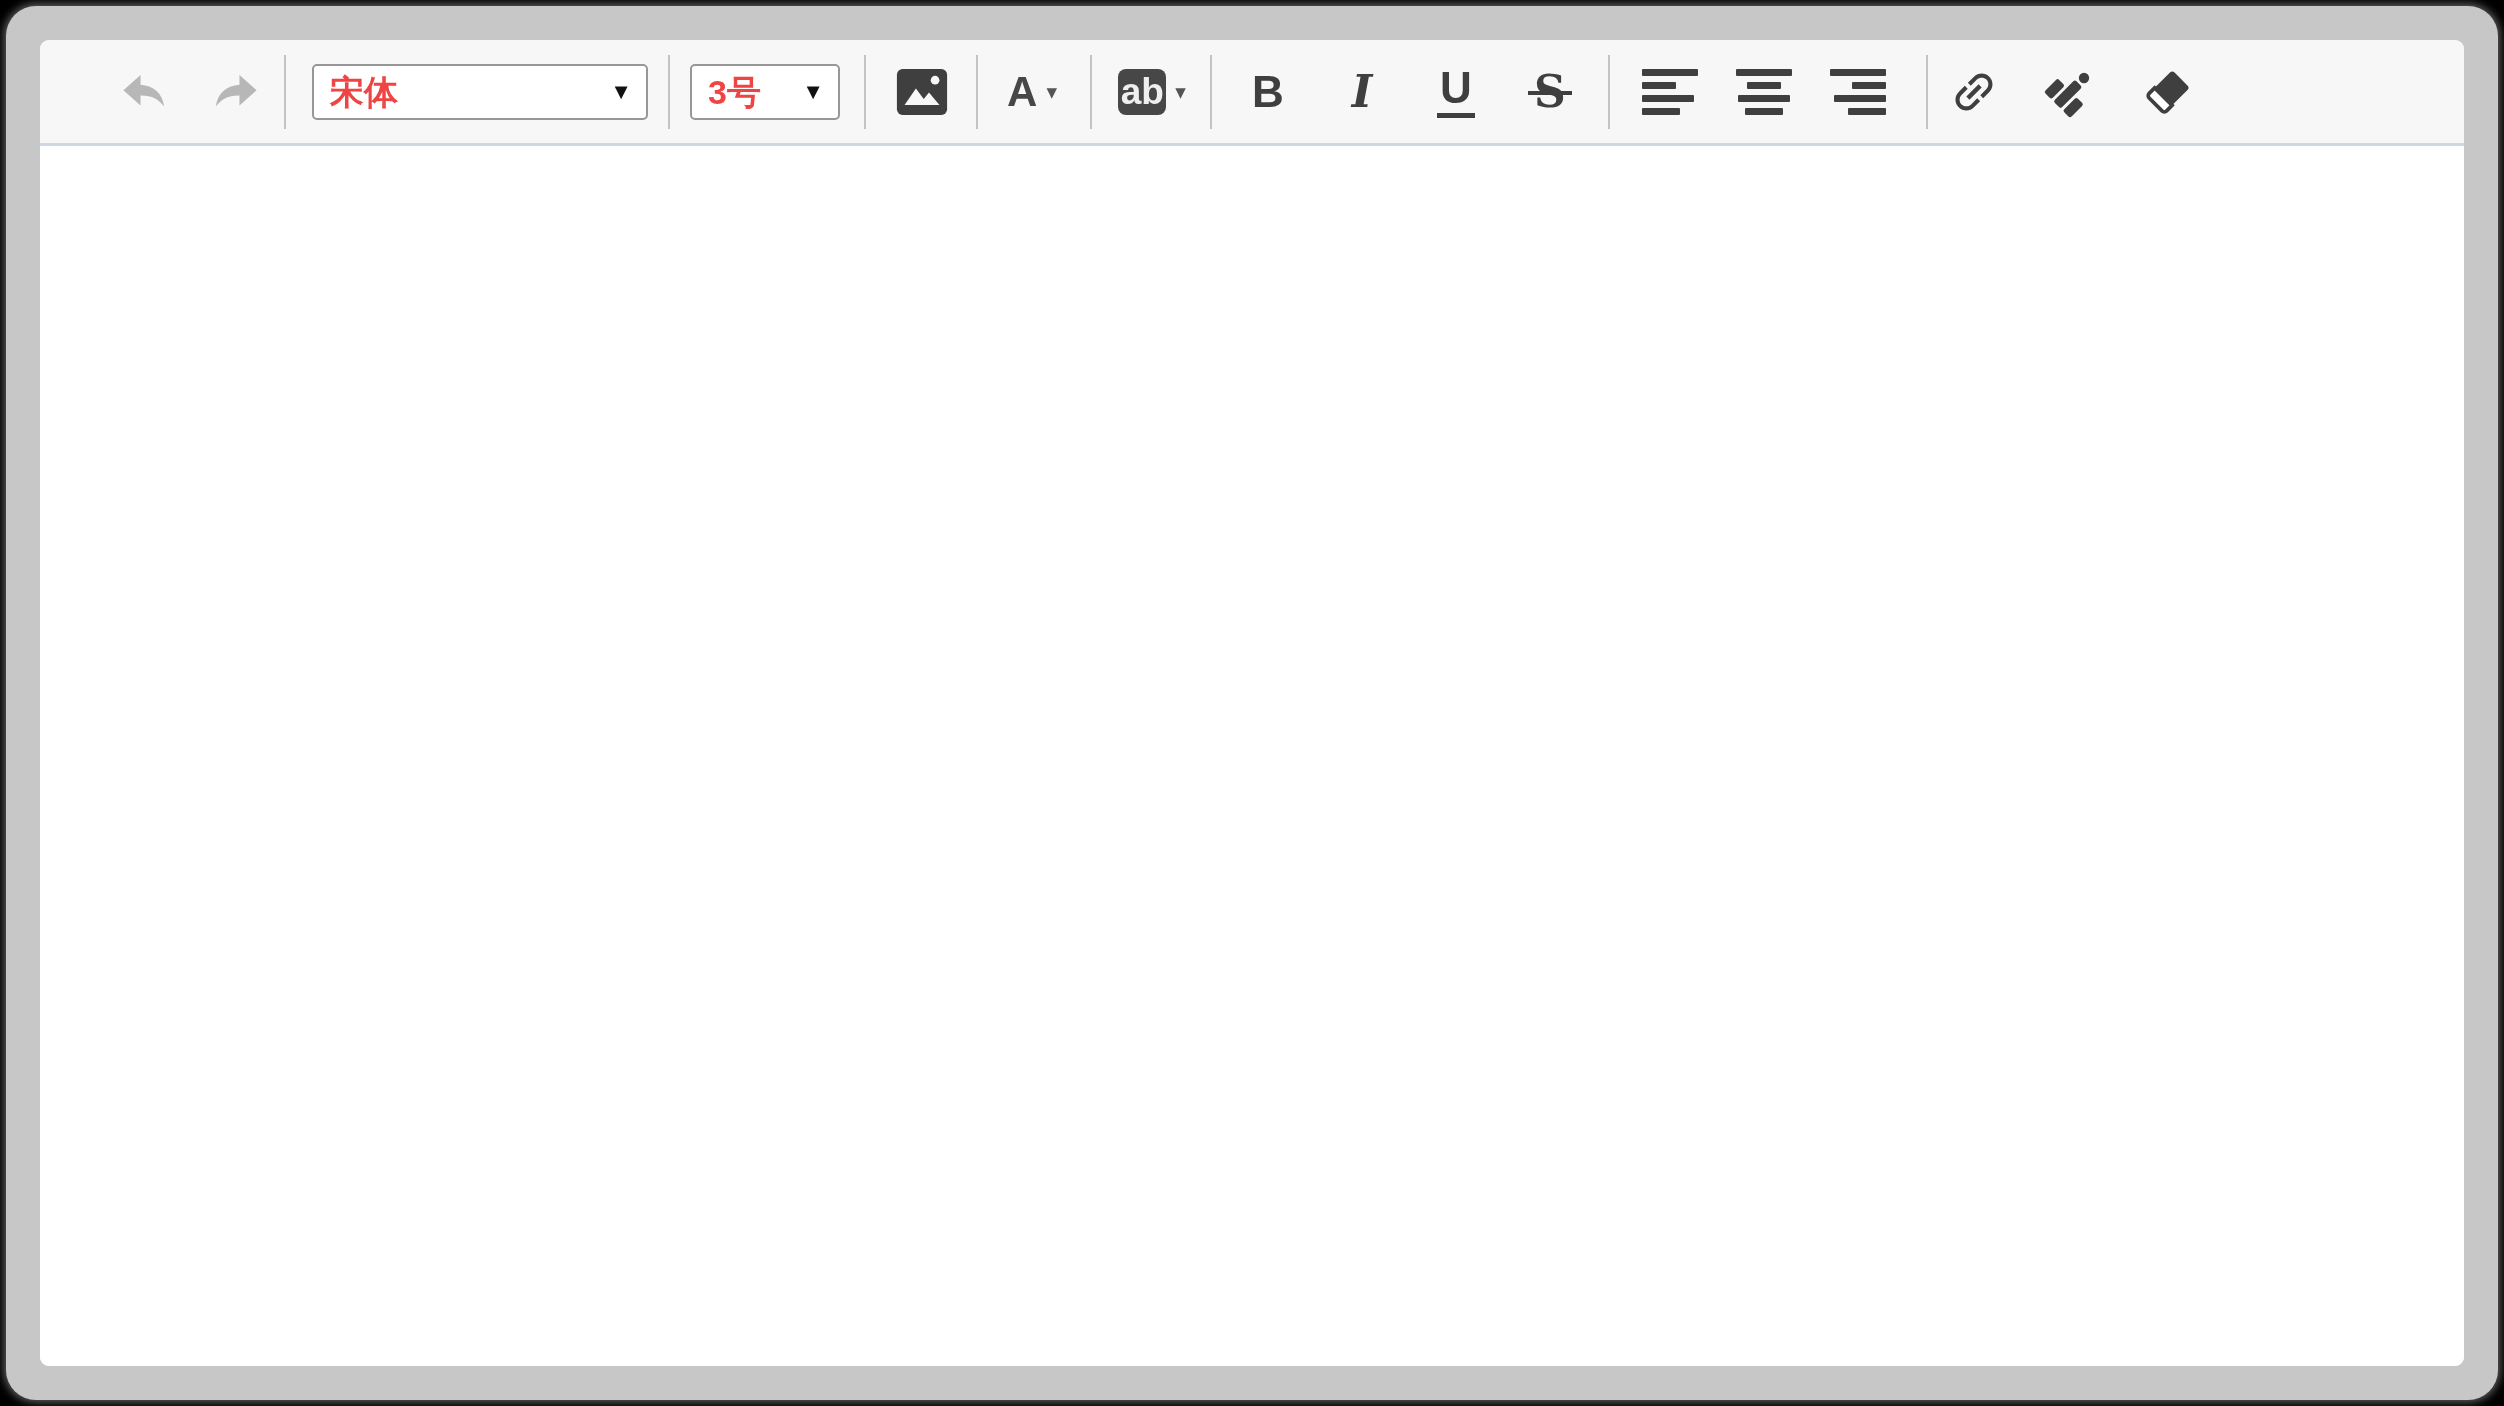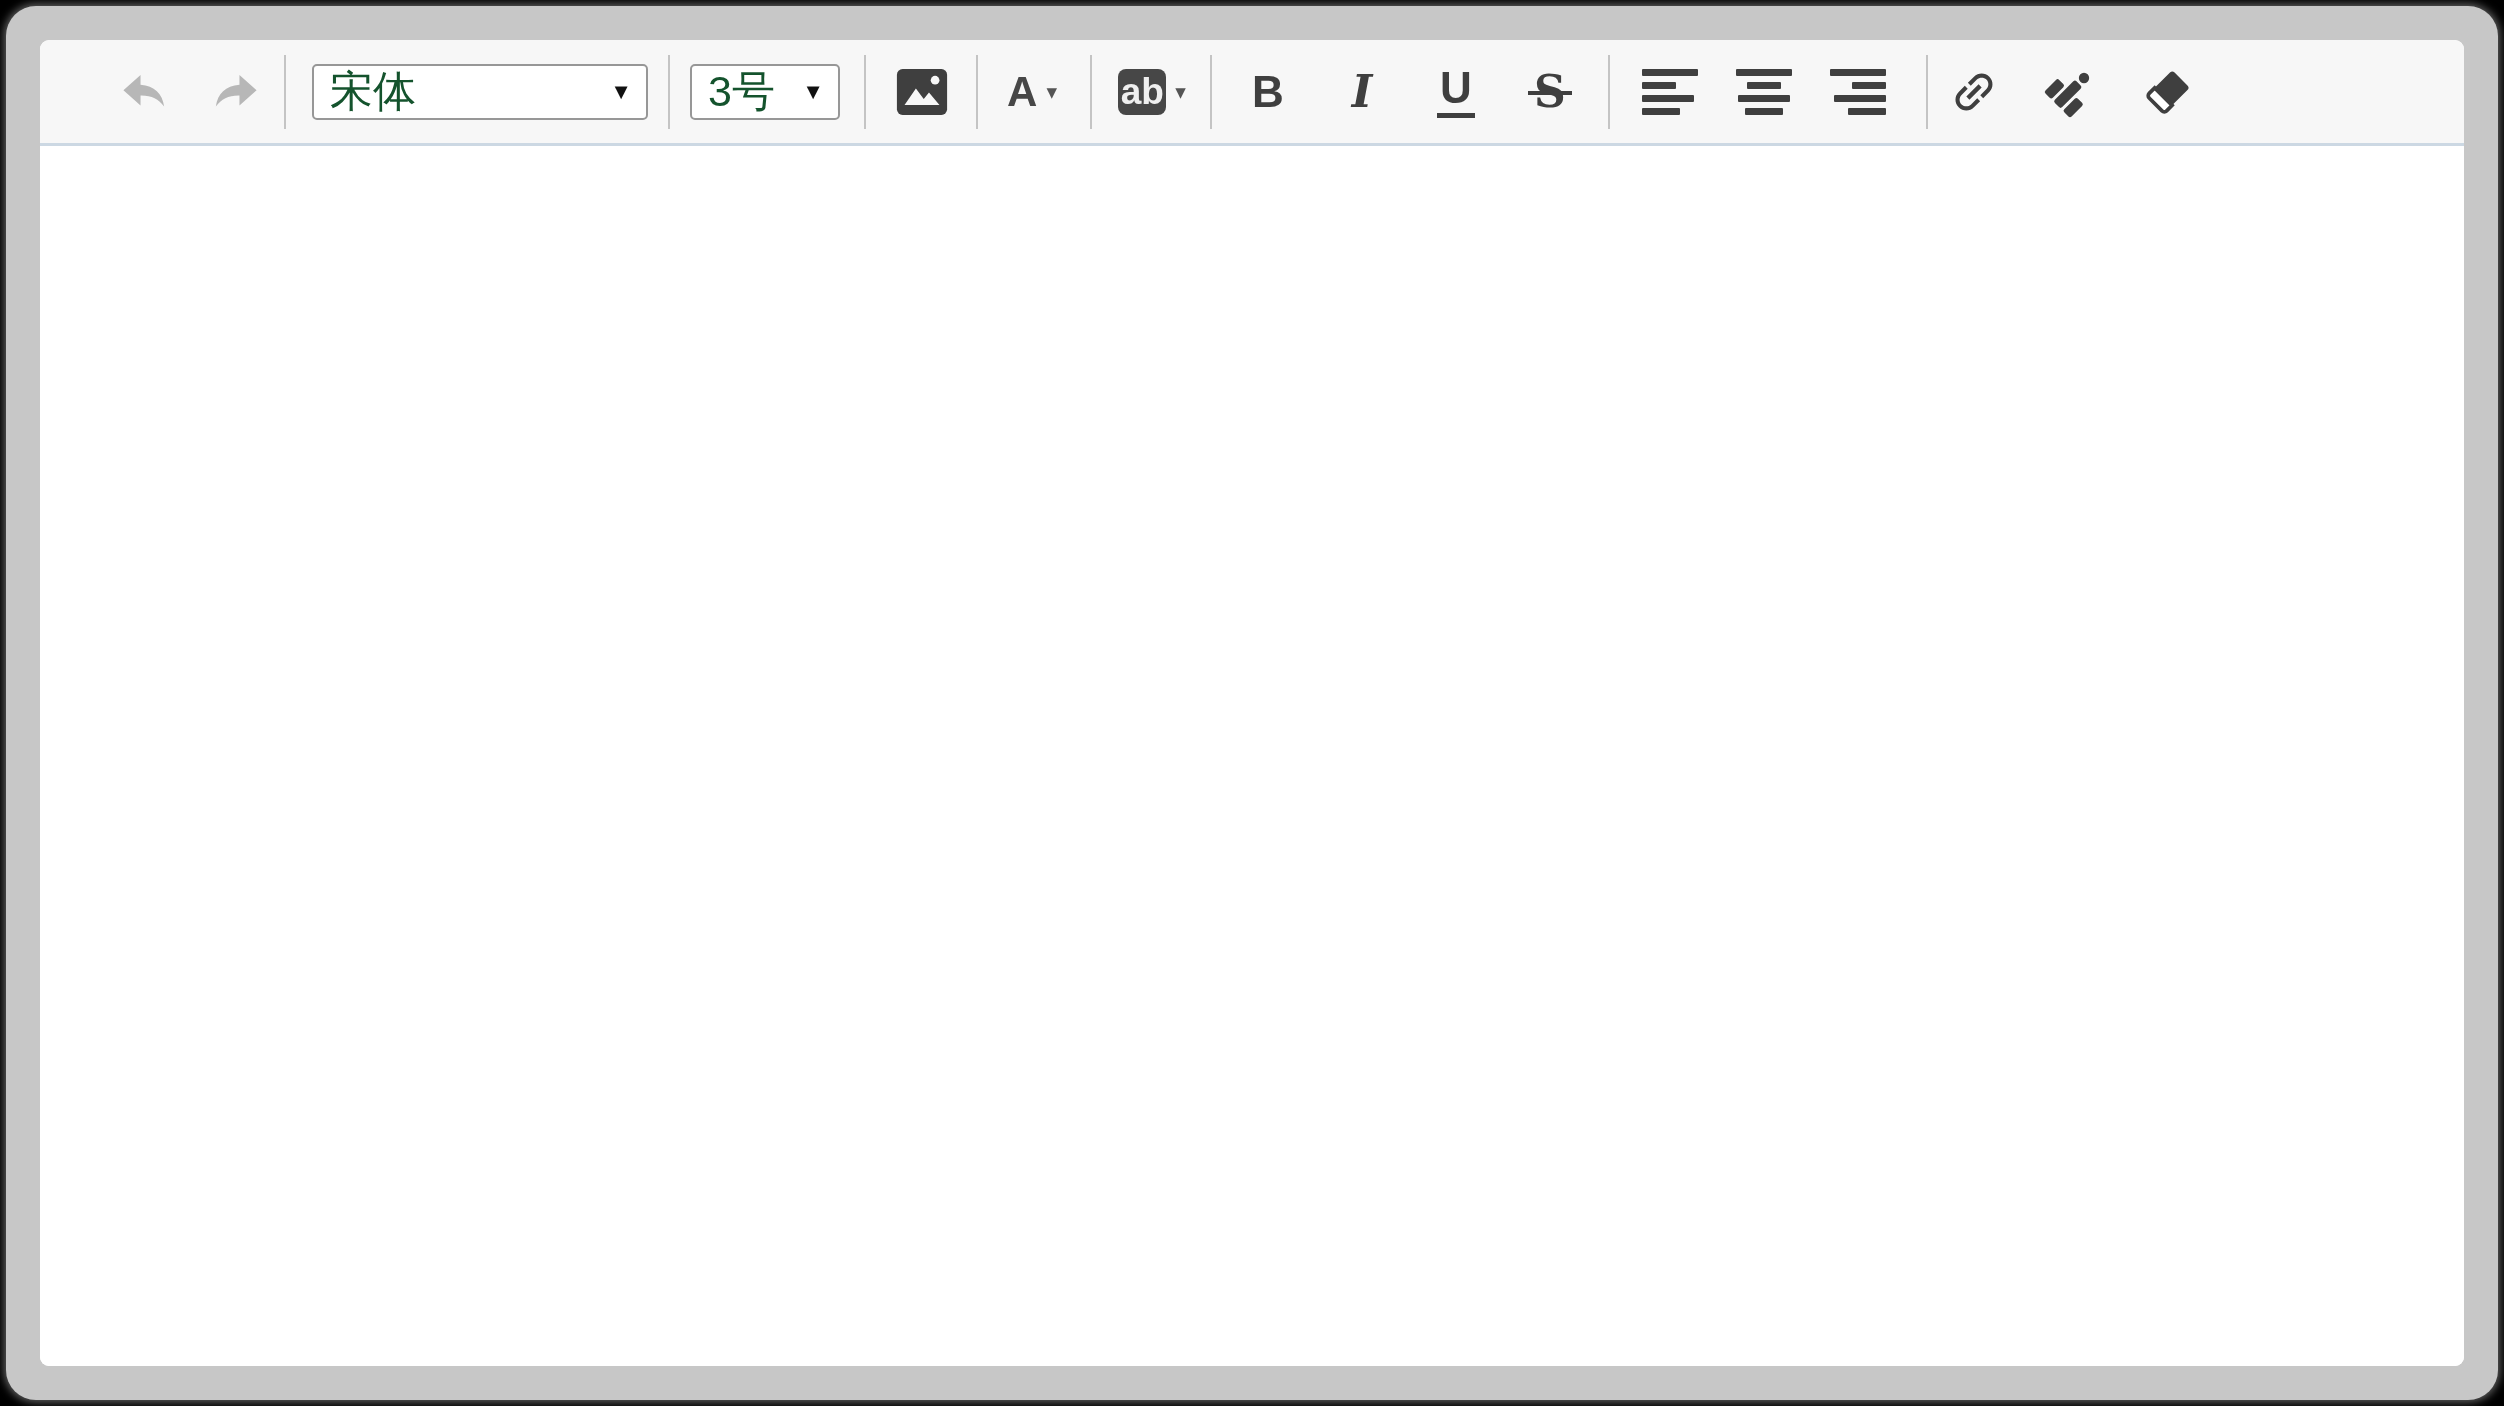--- a/index.html
+++ b/index.html
@@ -63,21 +63,21 @@
   .s8{margin-left:38px;}
   .m-link{margin-left:18px;width:56px;}
   .m-brush{margin-left:40px;width:56px;}
   .m-eraser{margin-left:42px;width:56px;}
 
   .select{
     height:56px;background:#fff;border:2px solid var(--select-border);
     border-radius:5px;display:flex;align-items:center;
     justify-content:space-between;padding:0 14px 0 16px;
   }
-  .select .val{font-size:43px;color:#14532d;line-height:1;white-space:nowrap;}
+  .select .val{font-size:34px;color:#ef4444;line-height:1;white-space:nowrap;font-weight:bold;}
   .select .arrow{font-size:22px;color:#111;line-height:1;}
 
   .glyph{font-size:44px;font-weight:bold;color:var(--icon);line-height:1;}
   .glyph-i{font-family:"DejaVu Serif","Liberation Serif",serif;font-style:italic;}
   .glyph-u{border-bottom:5px solid var(--icon);padding:0 3px 3px 3px;}
   .glyph-s{font-family:"DejaVu Serif","Liberation Serif",serif;position:relative;padding:0 2px;}
   .glyph-s::after{content:"";position:absolute;left:-4px;right:-4px;top:48%;height:4px;background:var(--icon);}
 
   .fc-a{font-size:42px;font-weight:600;color:#474747;line-height:1;}
   .dd-arrow{font-size:21px;color:#555;margin-left:9px;line-height:1;}

